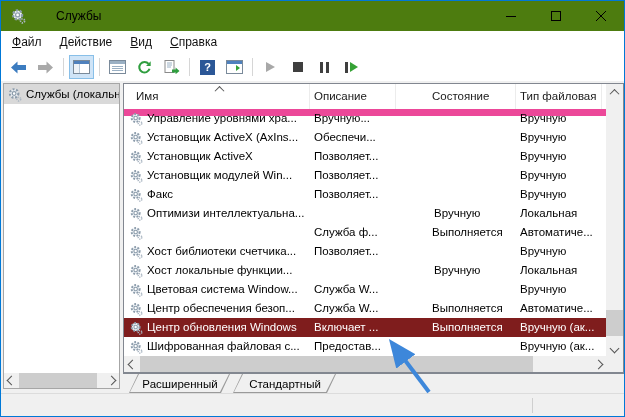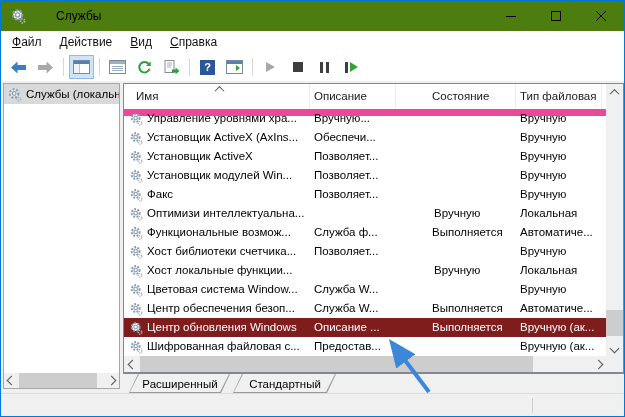--- a/index.html
+++ b/index.html
@@ -287,21 +287,20 @@
     </div>
     <div class="cell c-status"></div>
     <div class="cell c-startup">Вручную</div>
     <div class="cell c-login">Локальная</div>
   </div>
             <div class="srow">
     <div class="cell c-name">
       <svg class="gear" viewBox="0 0 16 16">
                   <use href="#icon-gear"></use>
                 </svg>
-      <span class="nm">Функциональные возмож...</span>
     </div>
     <div class="cell c-desc">Служба ф...</div>
     <div class="cell c-status">Выполняется</div>
     <div class="cell c-startup">Автоматиче...</div>
     <div class="cell c-login">Локальная</div>
   </div>
             <div class="srow">
     <div class="cell c-name">
       <svg class="gear" viewBox="0 0 16 16">
                   <use href="#icon-gear"></use>
@@ -348,21 +347,21 @@
     <div class="cell c-startup">Автоматиче...</div>
     <div class="cell c-login">Локальная</div>
   </div>
             <div class="srow selected">
     <div class="cell c-name">
       <svg class="gear" viewBox="0 0 16 16">
                   <use href="#icon-gear"></use>
                 </svg>
       <span class="nm">Центр обновления Windows</span>
     </div>
-    <div class="cell c-desc">Описание ...</div>
+    <div class="cell c-desc">Включает ...</div>
     <div class="cell c-status">Выполняется</div>
     <div class="cell c-startup">Вручную (ак...</div>
     <div class="cell c-login">Локальная</div>
   </div>
             <div class="srow">
     <div class="cell c-name">
       <svg class="gear" viewBox="0 0 16 16">
                   <use href="#icon-gear"></use>
                 </svg>
       <span class="nm">Шифрованная файловая с...</span>

